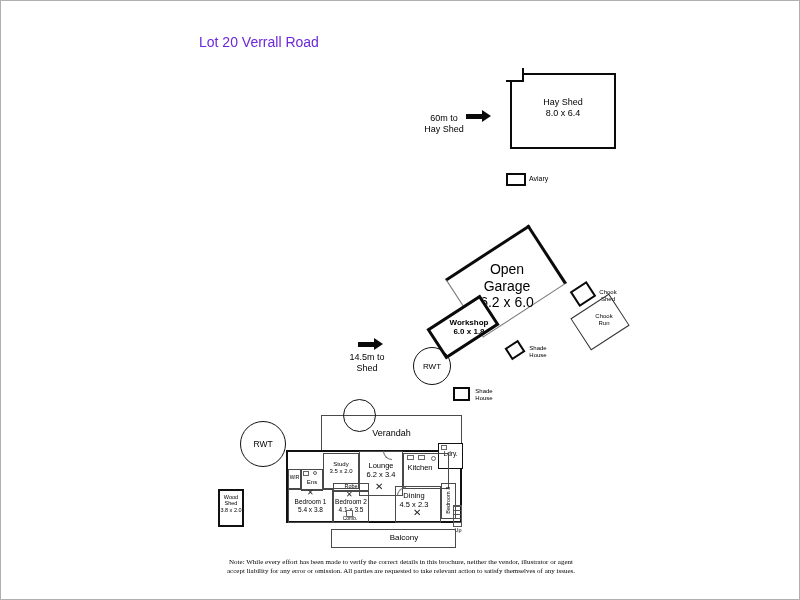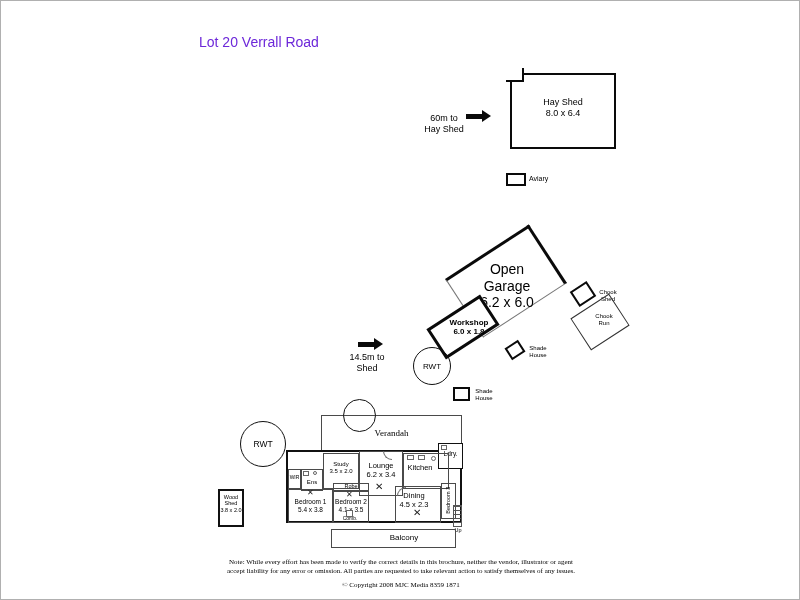--- a/index.html
+++ b/index.html
@@ -104,21 +104,21 @@
     <div>Shade</div>
     <div>House</div>
   </div>
 
   <div class="abs circle" style="left:239px; top:420px; width:46px; height:46px; font-size:8.5px;">
     <span>RWT</span>
   </div>
 
   <div class="abs thin" style="left:320px; top:414px; width:141px; height:36px;"></div>
   <div class="abs circle" style="left:342px; top:398px; width:33px; height:33px; border-width:1px;"></div>
-  <div class="lbl" style="left:320px; top:427px; width:141px; font-size:9px;font-family:Liberation Serif, serif;">Verandah</div>
+  <div class="lbl" style="left:320px; top:427px; width:141px; font-size:9px;">Verandah</div>
 
   <div class="abs" style="left:285px; top:449px; width:176px; height:73px; border:2px solid #111; background:#fff;"></div>
 
   <div class="abs" style="left:437px; top:442px; width:25px; height:26px; border:1.5px solid #111; background:#fff;"></div>
   <div class="lbl" style="left:437px; top:449px; width:25px; font-size:6.5px;">Ldry.</div>
   <div class="fixture" style="left:440px; top:444px; width:6px; height:5px;"></div>
 
   <div class="room" style="left:287px; top:468px; width:13px; height:20px;"></div>
   <div class="lbl" style="left:285px; top:474px; width:17px; font-size:5px;">WIR</div>
 
@@ -185,15 +185,14 @@
 
   <div class="abs" style="left:217px; top:488px; width:26px; height:38px; border:2px solid #111;"></div>
   <div class="lbl" style="left:217px; top:493px; width:26px; font-size:5.5px;">
     <div>Wood</div>
     <div>Shed</div>
     <div>3.8 x 2.0</div>
   </div>
 
   <div class="lbl serif" style="left:0; top:566px; width:800px; font-size:7px;">accept liability for any error or omission.  All parties are requested to take relevant  action to satisfy themselves of any issues.</div>
   <div class="lbl serif" style="left:0; top:557px; width:800px; font-size:7px;">Note:  While every effort has been made to verify the correct details in this brochure, neither the vendor, illustrator or agent</div>
-  <div class="lbl serif" style="left:0; top:580px; width:800px; font-size:7px;">© Copyright 2008  MJC Media 8359 1871</div>
 
 </div>
 
 </body></html>

